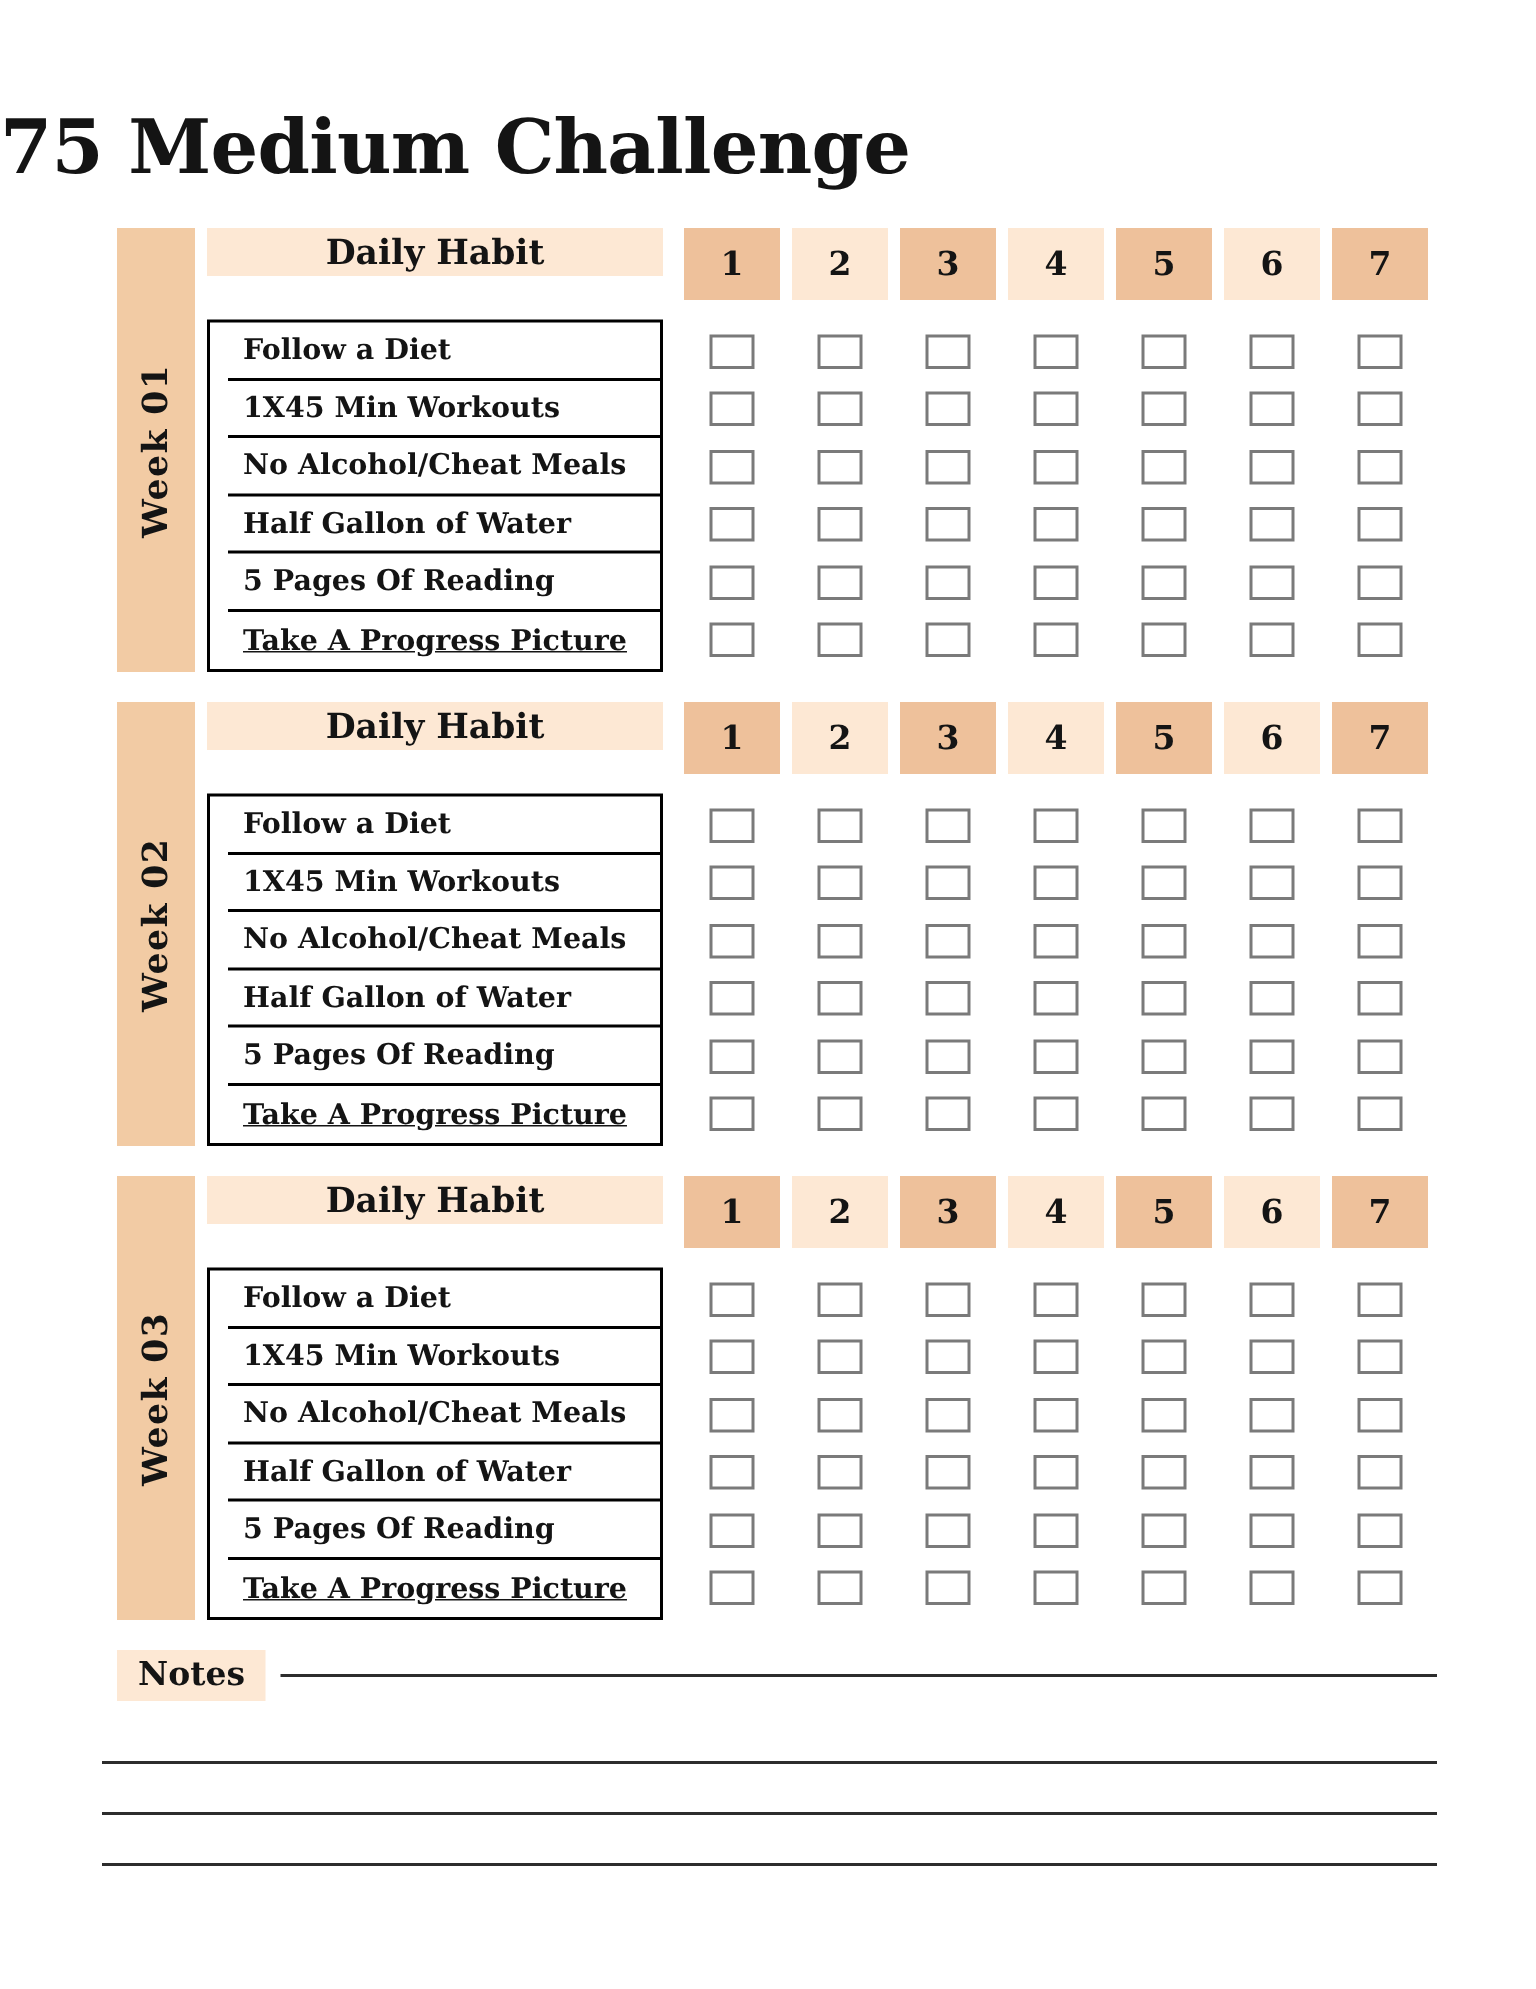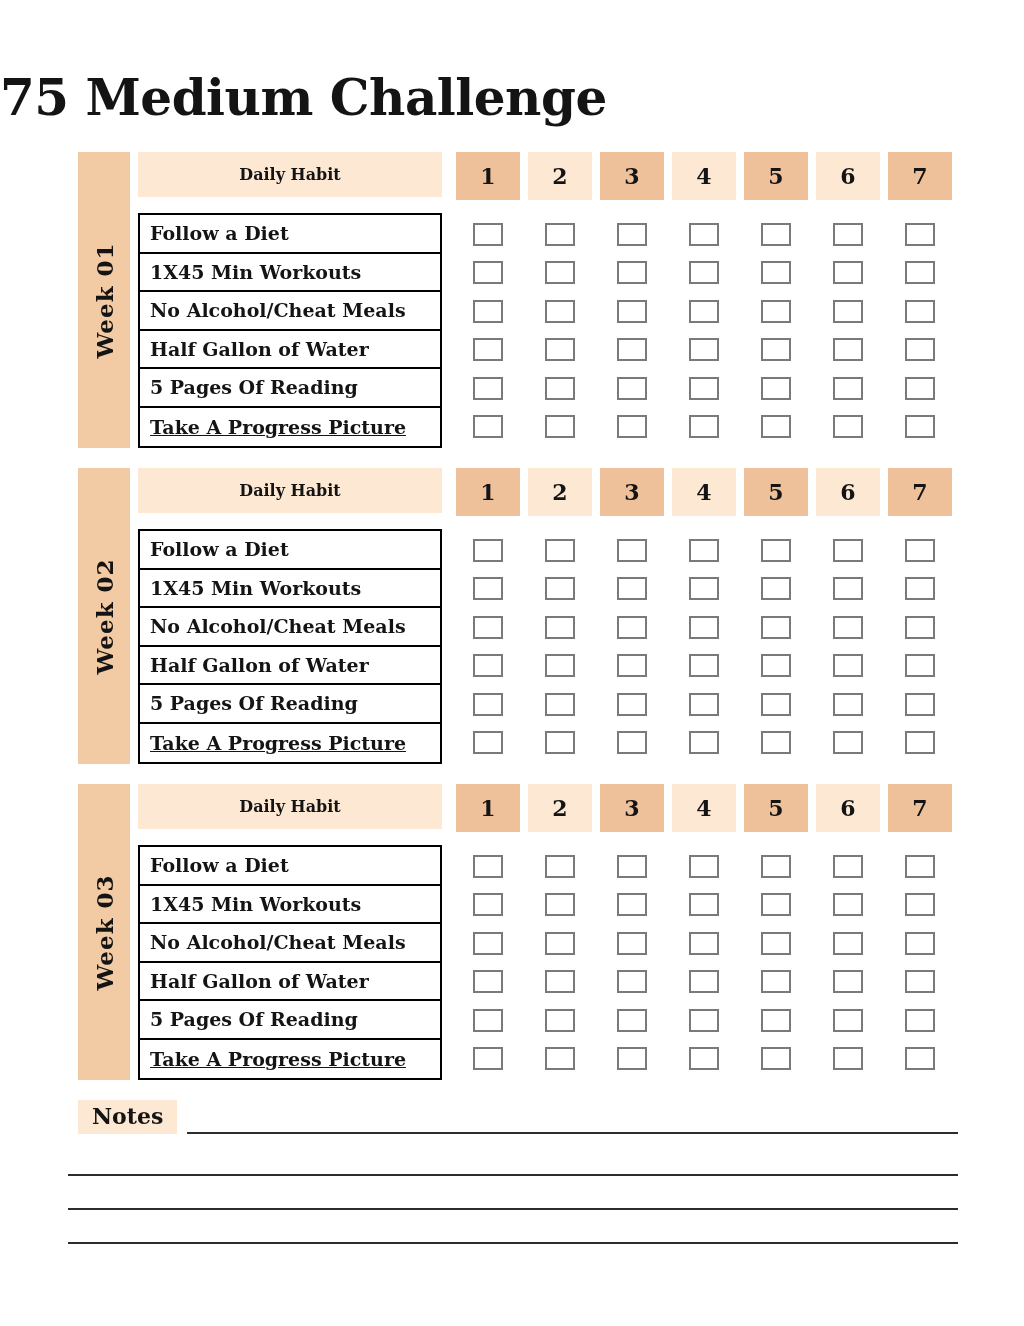--- a/index.html
+++ b/index.html
@@ -35,36 +35,36 @@
   .week-label {
     transform: rotate(-90deg);
     white-space: nowrap;
     font-size: 23px;
     font-weight: 700;
     letter-spacing: 1px;
   }
   .week-main { margin-left: 8px; }
   .head-row { display: flex; }
   .habit-head {
-    width: 304px; height: 45px;
+    width: 304px; height: 32px;
     background: var(--header-light, #fde8d4);
     display: flex; align-items: center; justify-content: center;
-    font-size: 16px; font-weight: 700;
+    font-size: 23px; font-weight: 700;
   }
   .day-heads { display: flex; margin-left: 14px; gap: 8px; }
   .day-head {
     width: 64px; height: 48px;
     display: flex; align-items: center; justify-content: center;
     font-size: 22px; font-weight: 700;
   }
   .day-head.odd  { background: var(--day-header-odd, #eec19b); }
   .day-head.even { background: var(--header-light, #fde8d4); }
 
   .body-row { display: flex; margin-top: 13px; }
-  .habit-table { width: 304px; border: 2px solid var(--table-border, #000000); background: #fff; }
+  .habit-table { width: 304px; border: 2px solid var(--table-border, #000000); background: #fff; padding-left: 12px; }
   .habit-row {
     height: 38.5px;
     border-bottom: 2px solid var(--table-border, #000000);
     display: flex; align-items: center;
     padding-left: 10px;
     font-size: 19px; font-weight: 700;
     white-space: nowrap;
   }
   .habit-row:last-child { border-bottom: none; text-decoration: underline; }
 
@@ -72,21 +72,21 @@
   .cb-row { height: 38.5px; display: flex; gap: 8px; align-items: center; }
   .cb-cell { width: 64px; display: flex; justify-content: center; }
   .cb {
     width: 30px; height: 23px;
     border: 2px solid var(--checkbox-border, #7a7a7a);
     background: #ffffff;
   }
 
   
   .notes { margin-left: 68px; width: 890px; margin-top: 18px; }
-  .notes-head { display: flex; align-items: flex-end; }
+  .notes-head { display: flex; align-items: center; }
   .notes-label {
     margin-left: 10px;
     background: var(--header-light, #fde8d4);
     font-size: 22px; font-weight: 700;
     padding: 3px 14px 5px 14px;
   }
   .notes-first-line { flex: 1; margin-left: 10px; border-bottom: 2px solid var(--notes-line, #2d2d2d); height: 2px; }
   .notes-line { width: 100%; border-top: 2px solid var(--notes-line, #2d2d2d); height: 0; }
   .notes-line.l2 { margin-top: 40px; }
   .notes-line.l3 { margin-top: 32px; }

